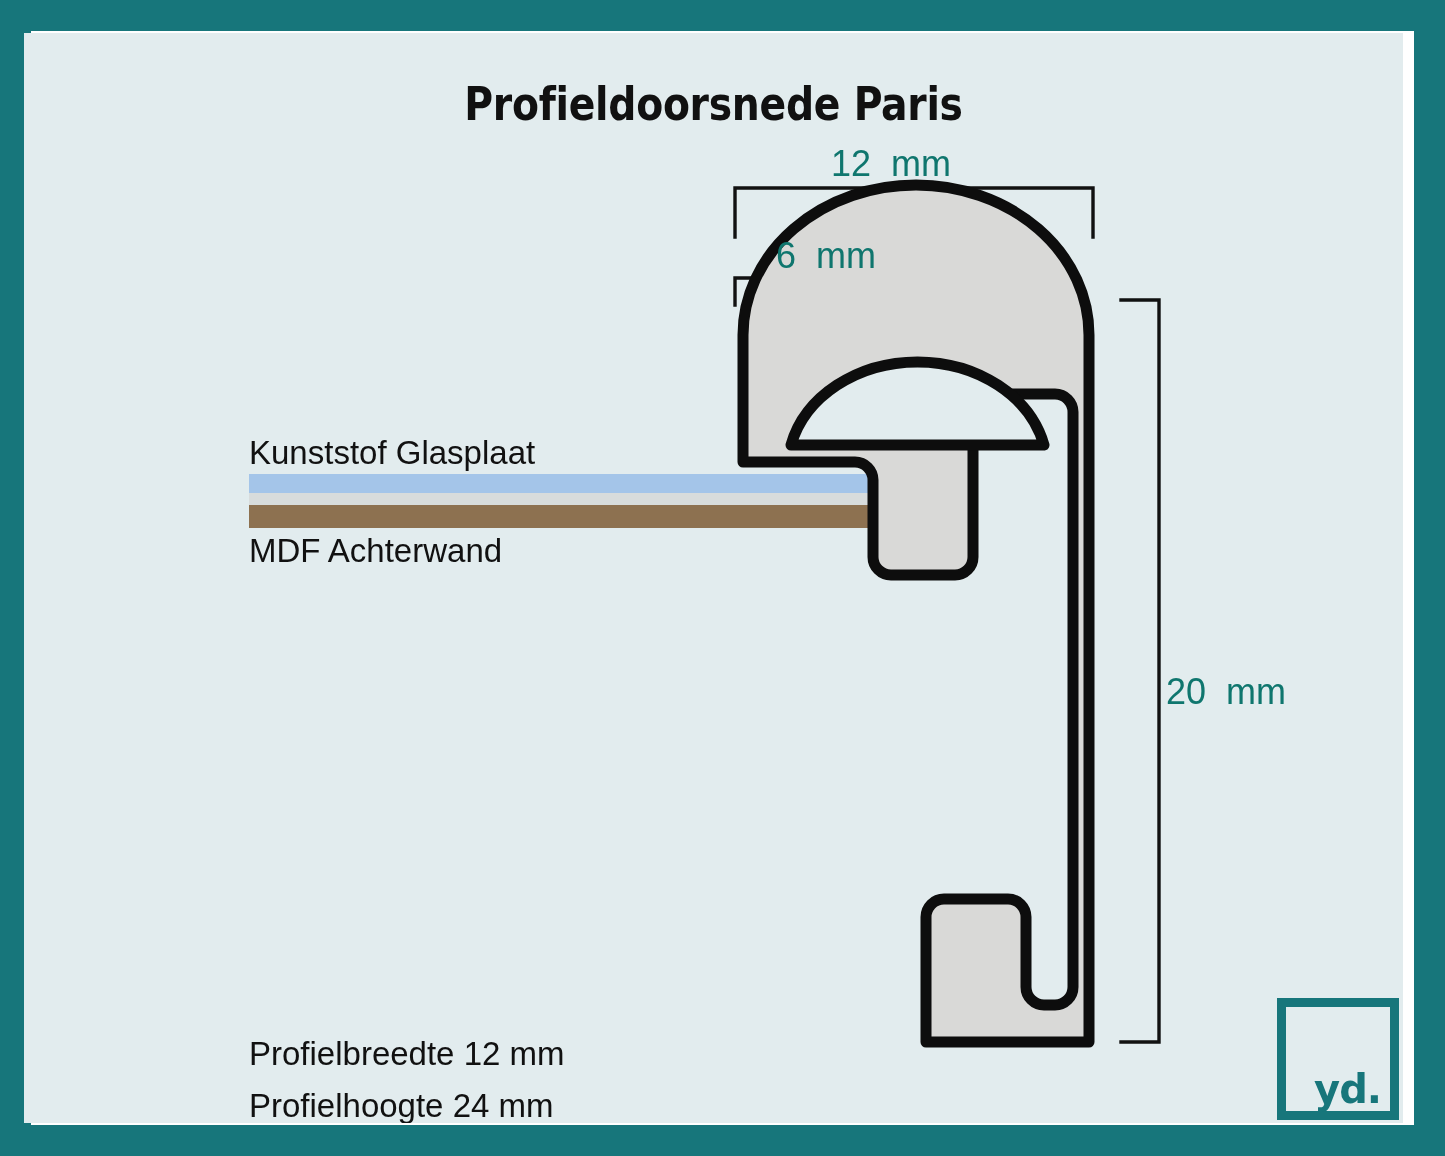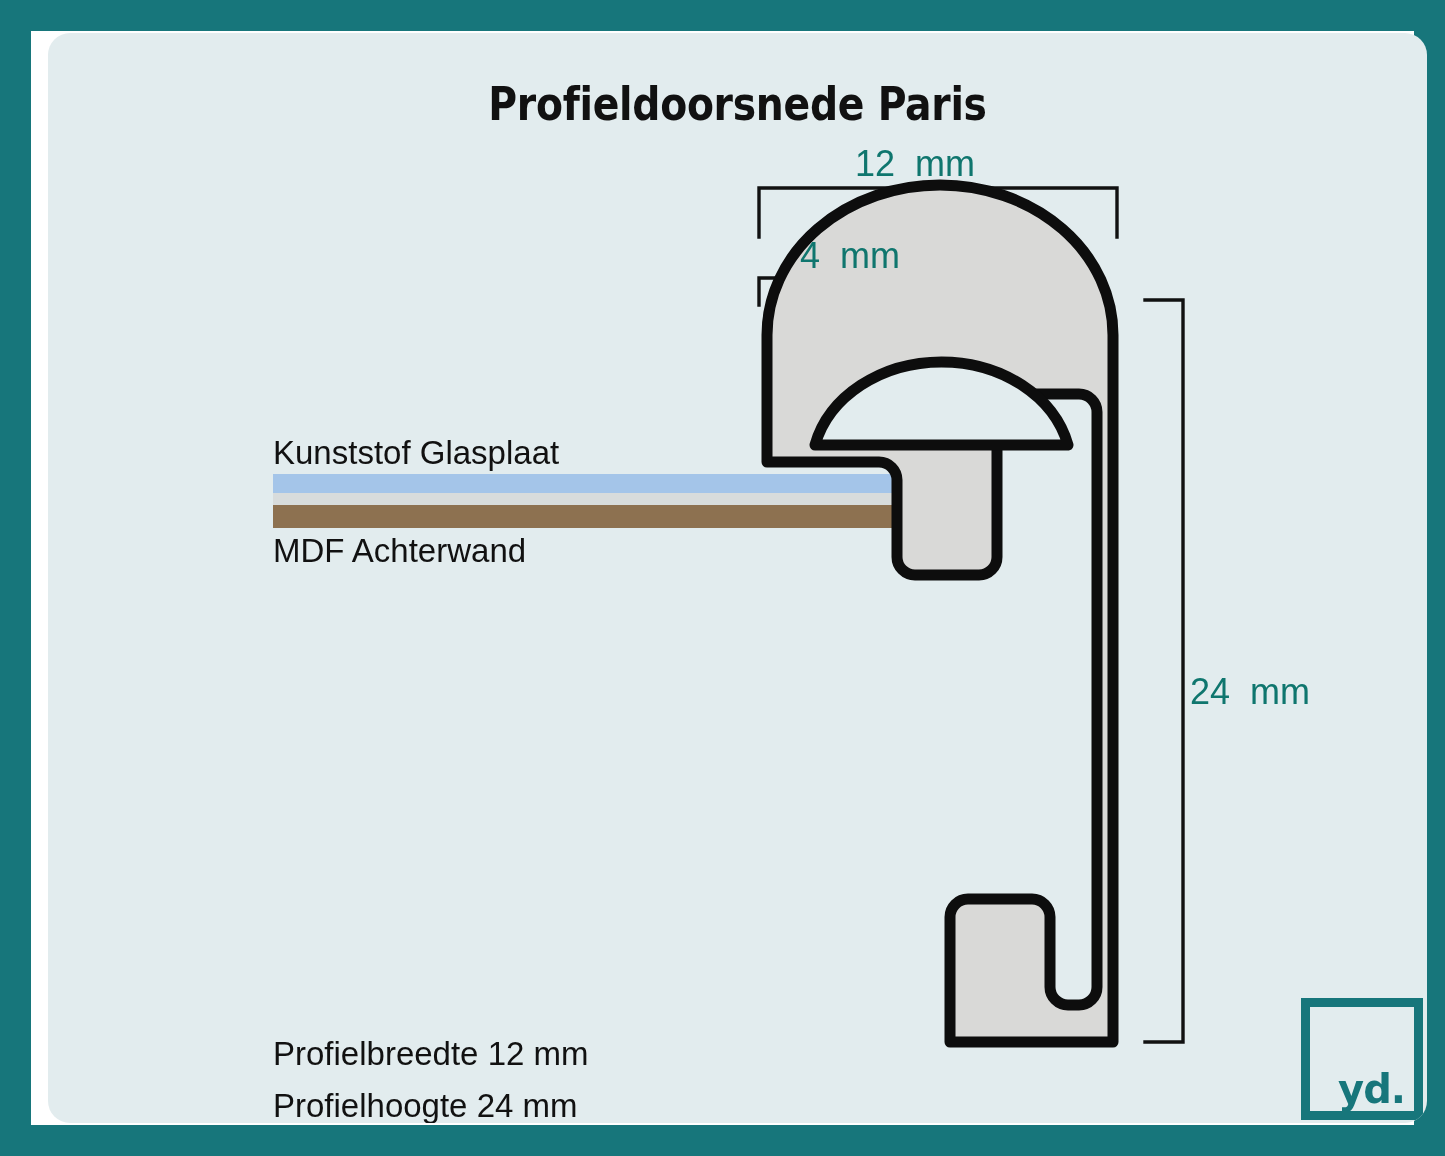--- a/index.html
+++ b/index.html
@@ -30,26 +30,25 @@
     position: absolute;
     left: 13px; top: 13px;
     width: 1419px;
     height: 1130px;
     box-sizing: border-box;
     border: 18px solid #17767b;
     background: #ffffff;
   }
   #canvas {
     position: absolute;
-    left: 48px; top: 33px;
+    left: 24px; top: 33px;
     width: 1379px;
     height: 1090px;
     background: #e2ecee;
     overflow: hidden;
-    border-radius: 22px;
   }
   #diagram-svg {
     position: absolute;
     left: 0; top: 0;
     display: block;
   }
   .txt {
     position: absolute;
     color: #111111;
     white-space: pre;
@@ -177,23 +176,23 @@
                 A 130 108 0 0 1 1020 412
                 Z
               "></path>
       </g>
     </svg>
 
     <div class="txt" id="page-title">Profieldoorsnede Paris</div>
 
     <div class="txt dim-label" id="dim-12-label">12  mm</div>
 
-    <div class="txt dim-label" id="dim-6-label">4  mm</div>
-
-    <div class="txt dim-label" id="dim-24-label">24  mm</div>
+    <div class="txt dim-label" id="dim-6-label">6  mm</div>
+
+    <div class="txt dim-label" id="dim-24-label">20  mm</div>
 
     <div class="txt mat-label" id="label-glass">Kunststof Glasplaat</div>
 
     <div class="txt mat-label" id="label-mdf">MDF Achterwand</div>
 
     <div class="txt spec-line" id="spec-width">Profielbreedte 12 mm</div>
 
     <div class="txt spec-line" id="spec-height">Profielhoogte 24 mm</div>
 
     <div id="logo">

